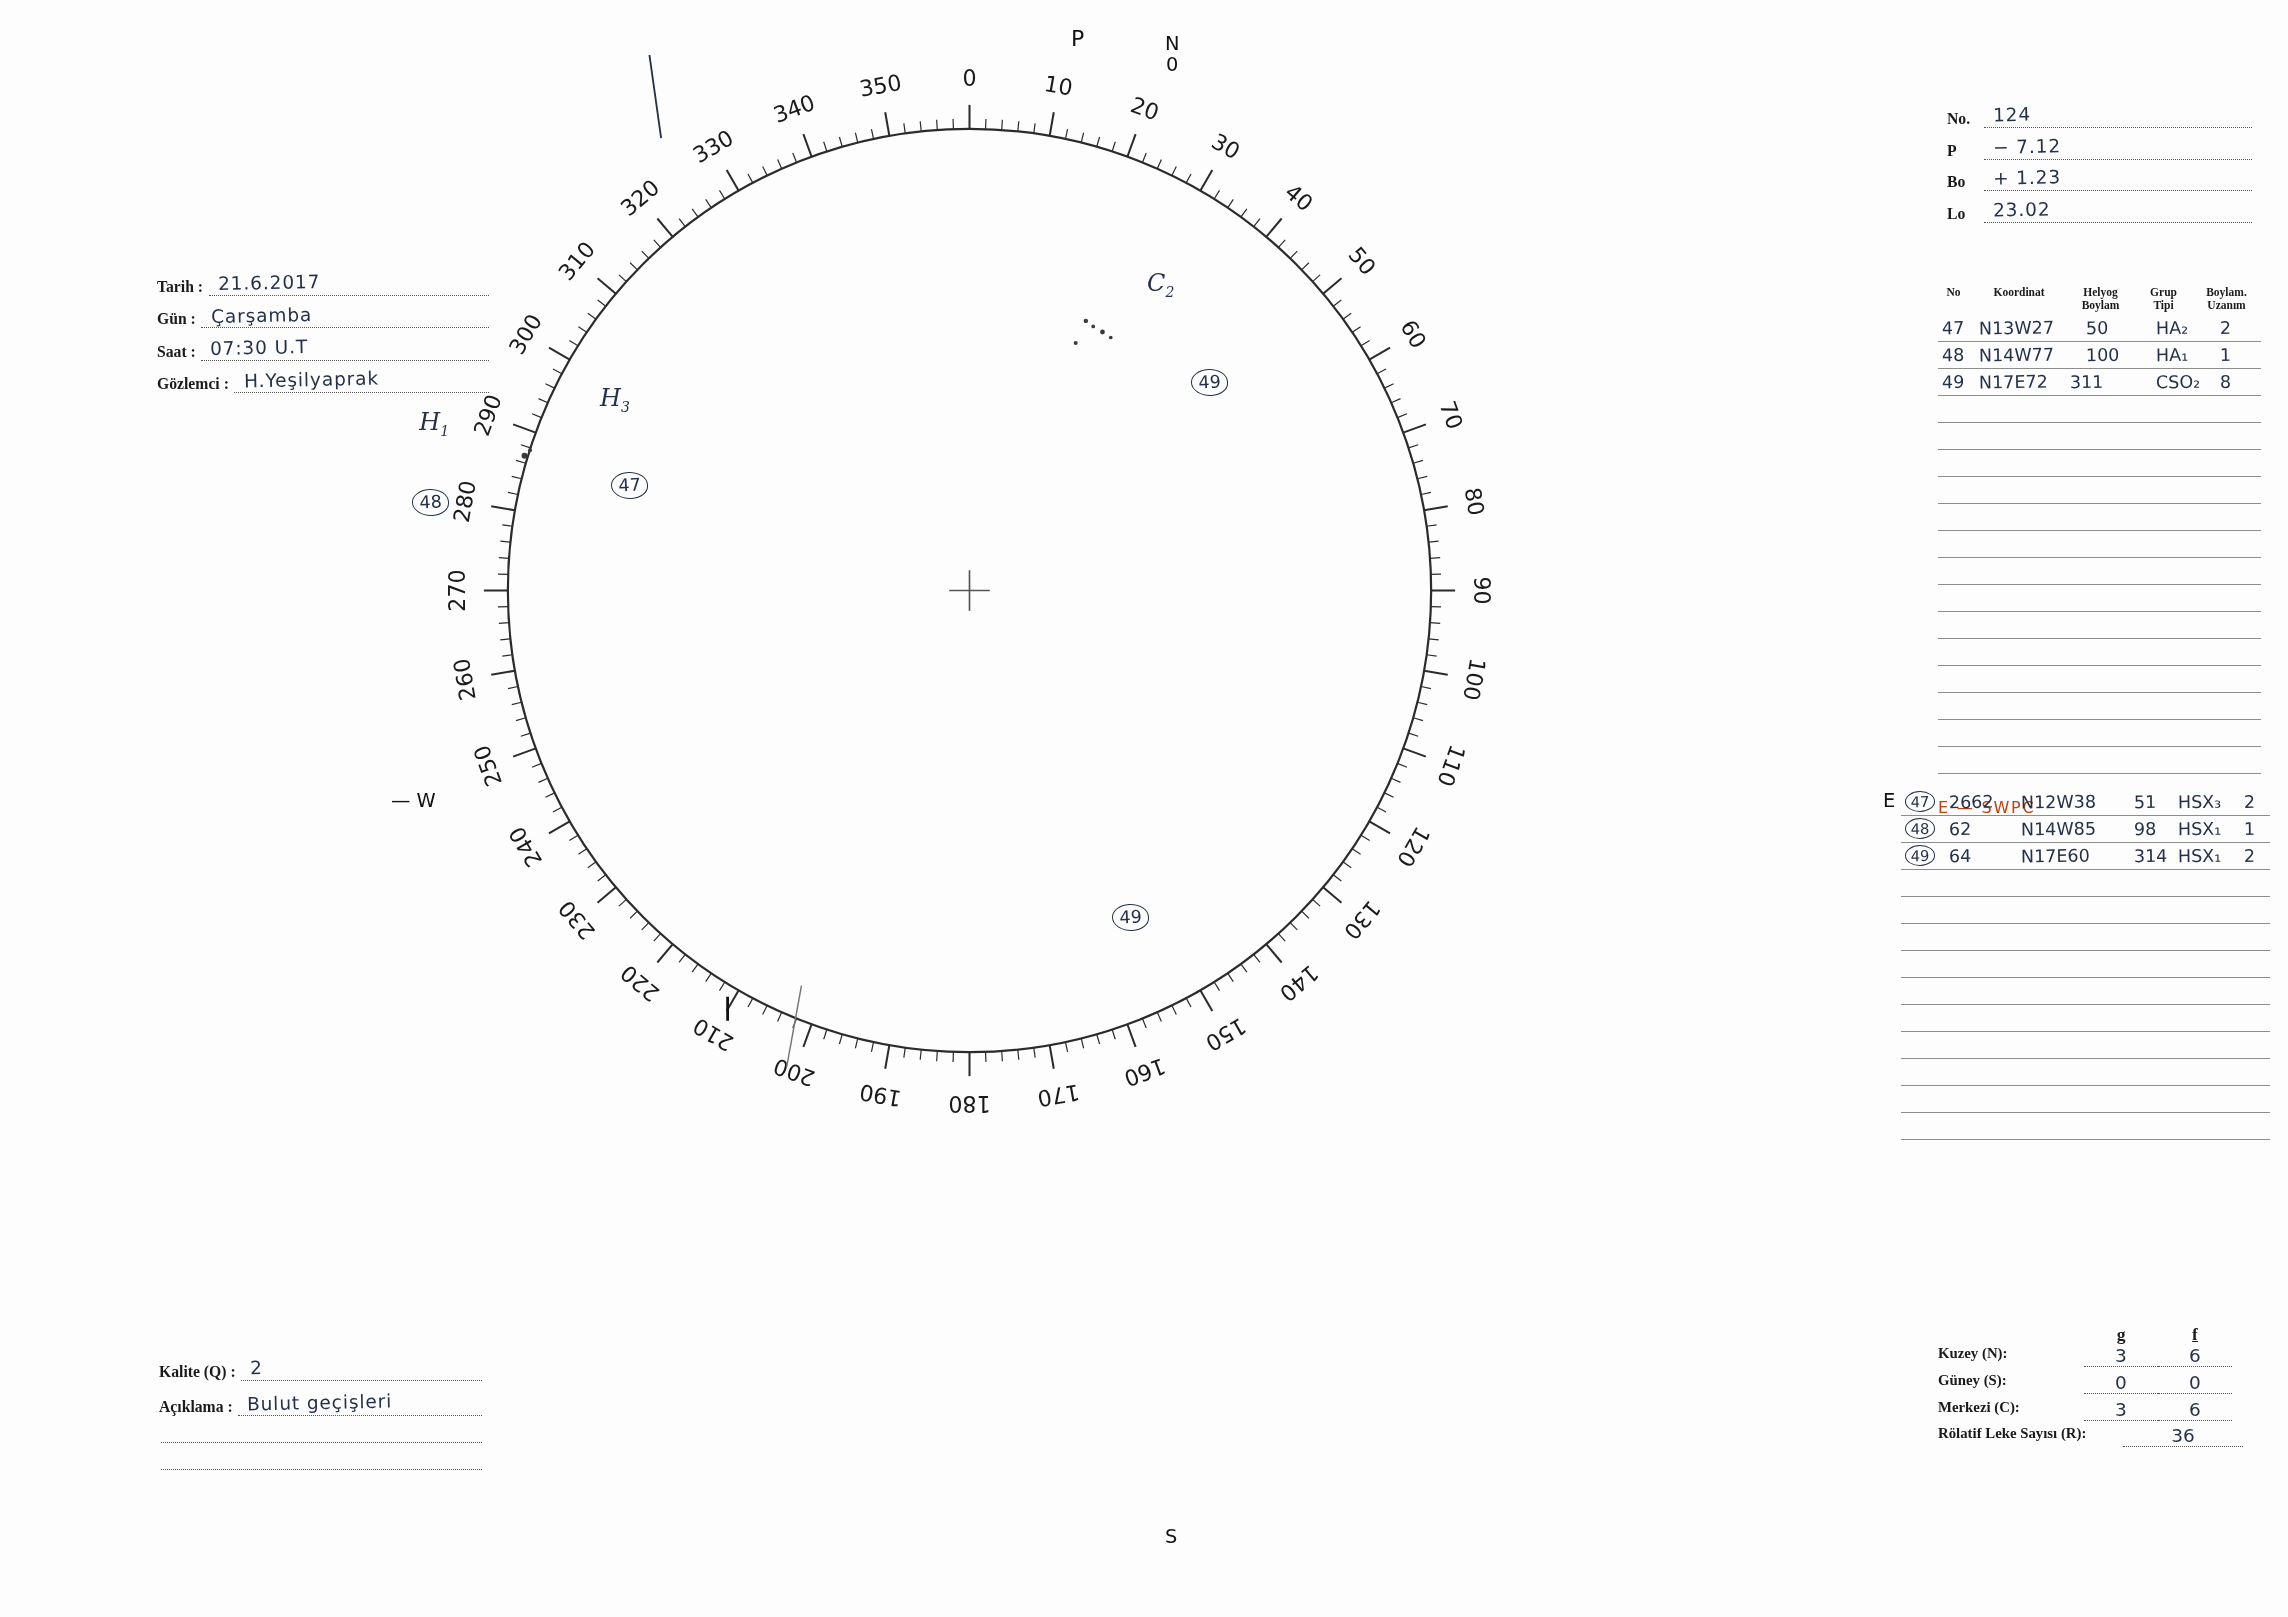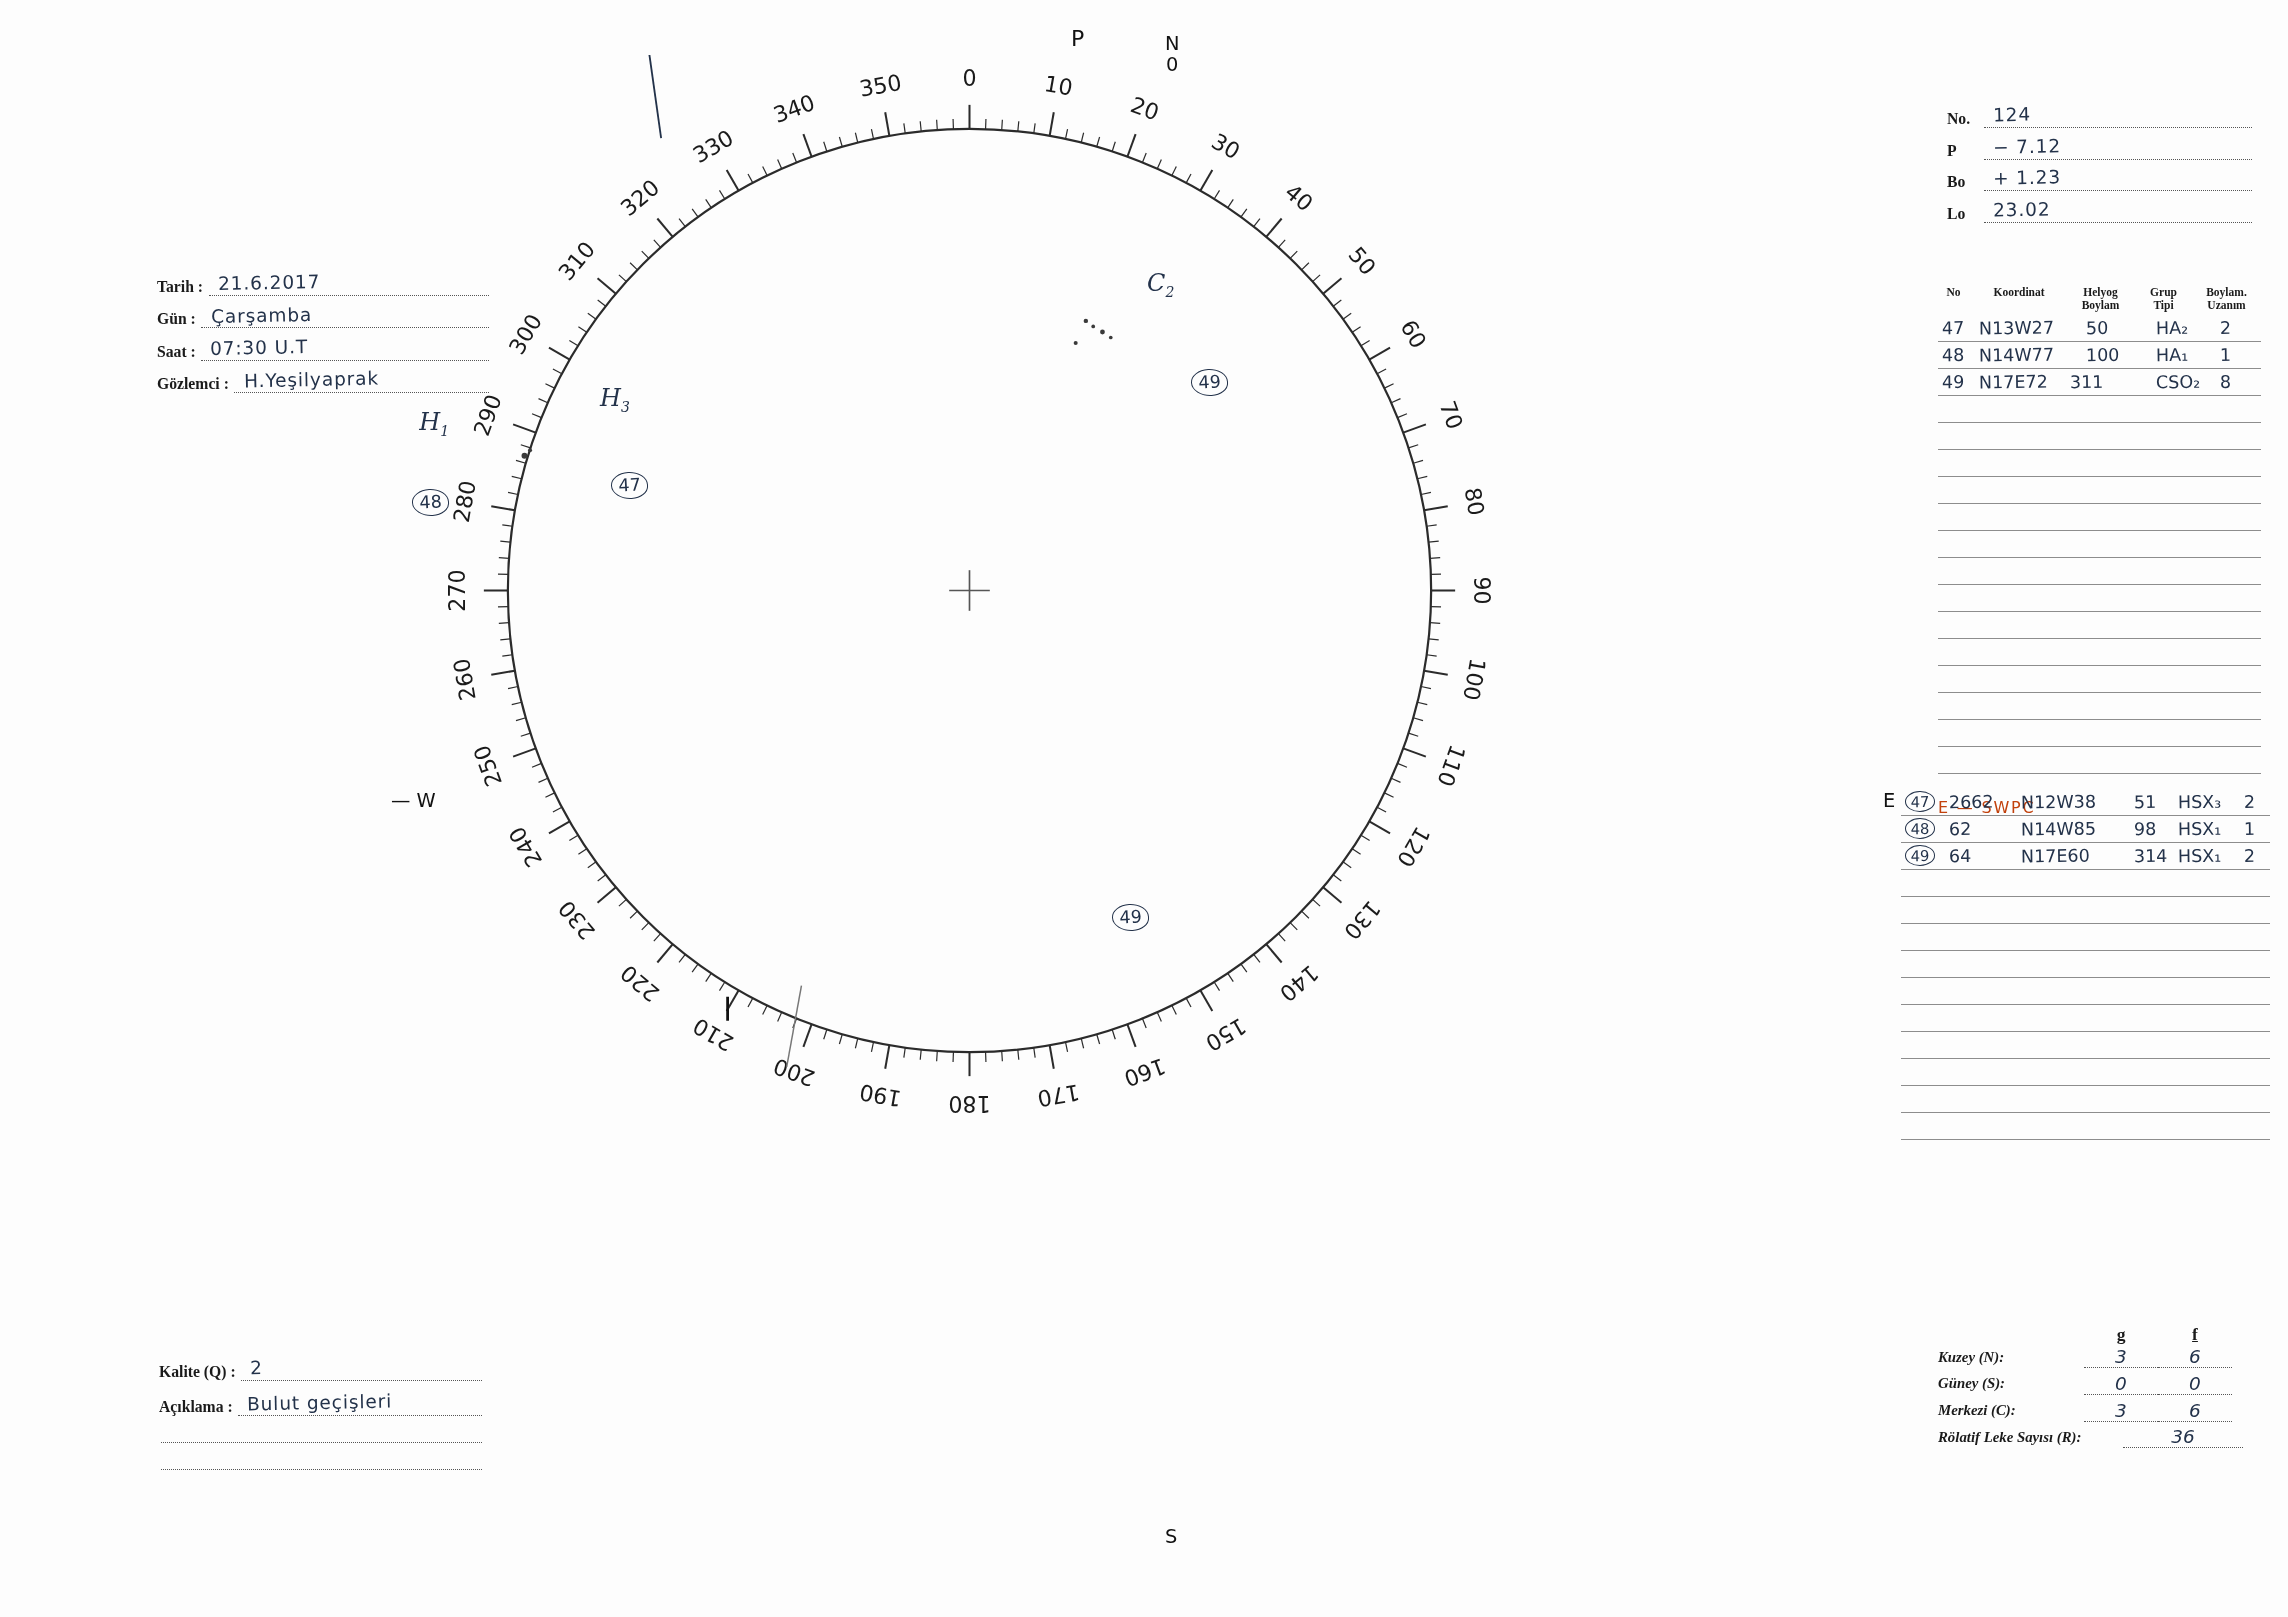--- a/index.html
+++ b/index.html
@@ -231,24 +231,23 @@
     font-weight: bold;
     font-size: 17.5px;
   }
   #totals .gf-head span {
     width: 74px;
     text-align: center;
     text-decoration: underline;
   }
   #totals .trow {
     display: flex;
-    align-items: center;
+    align-items: flex-start;
     height: 24px;
     margin-bottom: 2.8px;
-    font-style: italic;
   }
   #totals .tlabel { width: 146px; white-space: nowrap; }
   #totals .tval {
     width: 74px;
     text-align: center;
     border-bottom: 0.9px dotted #555;
     font-family: "DejaVu Sans", sans-serif;
     font-weight: normal;
     color: #23324a;
     font-size: 18.5px;

